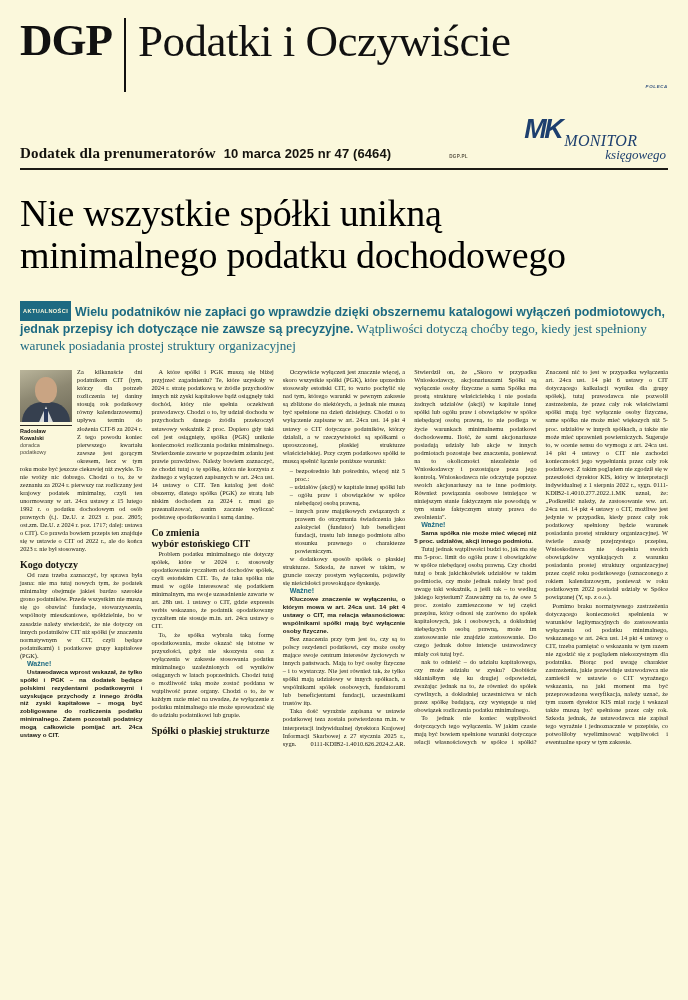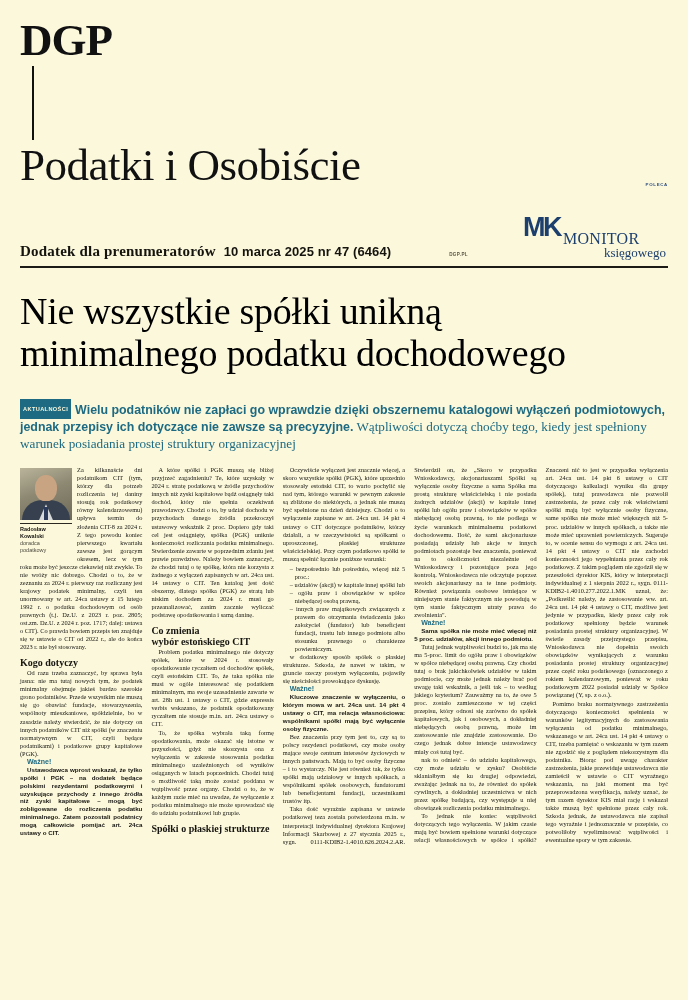--- a/index.html
+++ b/index.html
@@ -6,21 +6,21 @@
   body{
     width:688px;height:1000px;overflow:hidden;
     background:#fbf8dc;
     font-family:"Liberation Serif", serif;
     color:#171510;
     -webkit-font-smoothing:antialiased;
   }
   .page{position:relative;width:688px;height:1000px;box-sizing:border-box;padding:0 20px;}
 
   
-  .masthead{display:flex;align-items:flex-start;padding-top:16px;flex-direction:column;}
+  .masthead{display:flex;align-items:flex-start;padding-top:16px;}
   .logo-dgp{
     font-family:"Liberation Serif", serif;
     font-weight:700;font-size:45px;line-height:48px;letter-spacing:-1px;
     color:#111;
   }
   .logo-rule{
     width:2px;background:#111;margin:2px 12px 0 12px;height:74px;
   }
   .logo-title{
     font-family:"Liberation Serif", serif;
@@ -35,21 +35,21 @@
     font-weight:700;font-size:15px;letter-spacing:0.2px;color:#15130e;
   }
   .sub-date{
     font-family:Liberation Sans, sans-serif;
     font-weight:700;font-size:13px;margin-left:8px;color:#15130e;letter-spacing:0.1px;
   }
   .sub-dgppl{
     font-family:"Liberation Sans", sans-serif;
     font-weight:700;font-size:4.6px;margin-left:58px;color:#5b5646;letter-spacing:0.4px;
   }
-  .mk{position:relative;display:flex;align-items:center;padding-right:2px;margin-bottom:1px;}
+  .mk{position:relative;display:flex;align-items:center;padding-right:2px;margin-bottom:1px;font-style:italic;}
   .mk-poleca{
     position:absolute;right:0;top:-12px;
     font-family:"Liberation Sans", sans-serif;
     font-weight:700;font-size:4.4px;letter-spacing:0.7px;color:#31507e;
   }
   .mk-mark{
     font-family:"Liberation Sans", sans-serif;
     font-weight:700;font-size:27px;line-height:24px;color:#1d3f6e;letter-spacing:-2.5px;
   }
   .mk-words{margin-left:3px;line-height:1;}
@@ -148,21 +148,21 @@
   }
 </style>
 </head>
 <body>
 
 <div class="page">
 
   <div class="masthead">
     <div class="logo-dgp">DGP</div>
     <div class="logo-rule"></div>
-    <div class="logo-title">Podatki i Osobiście</div>
+    <div class="logo-title">Podatki i Oczywiście</div>
   </div>
 
   <div class="subbar">
     <div class="sub-left">
       <span class="sub-dodatek">Dodatek dla prenumeratorów</span>
       <span class="sub-date">10 marca 2025 nr 47 (6464)</span>
       <span class="sub-dgppl">DGP.PL</span>
     </div>
     <div class="mk">
       <span class="mk-poleca">POLECA</span>

